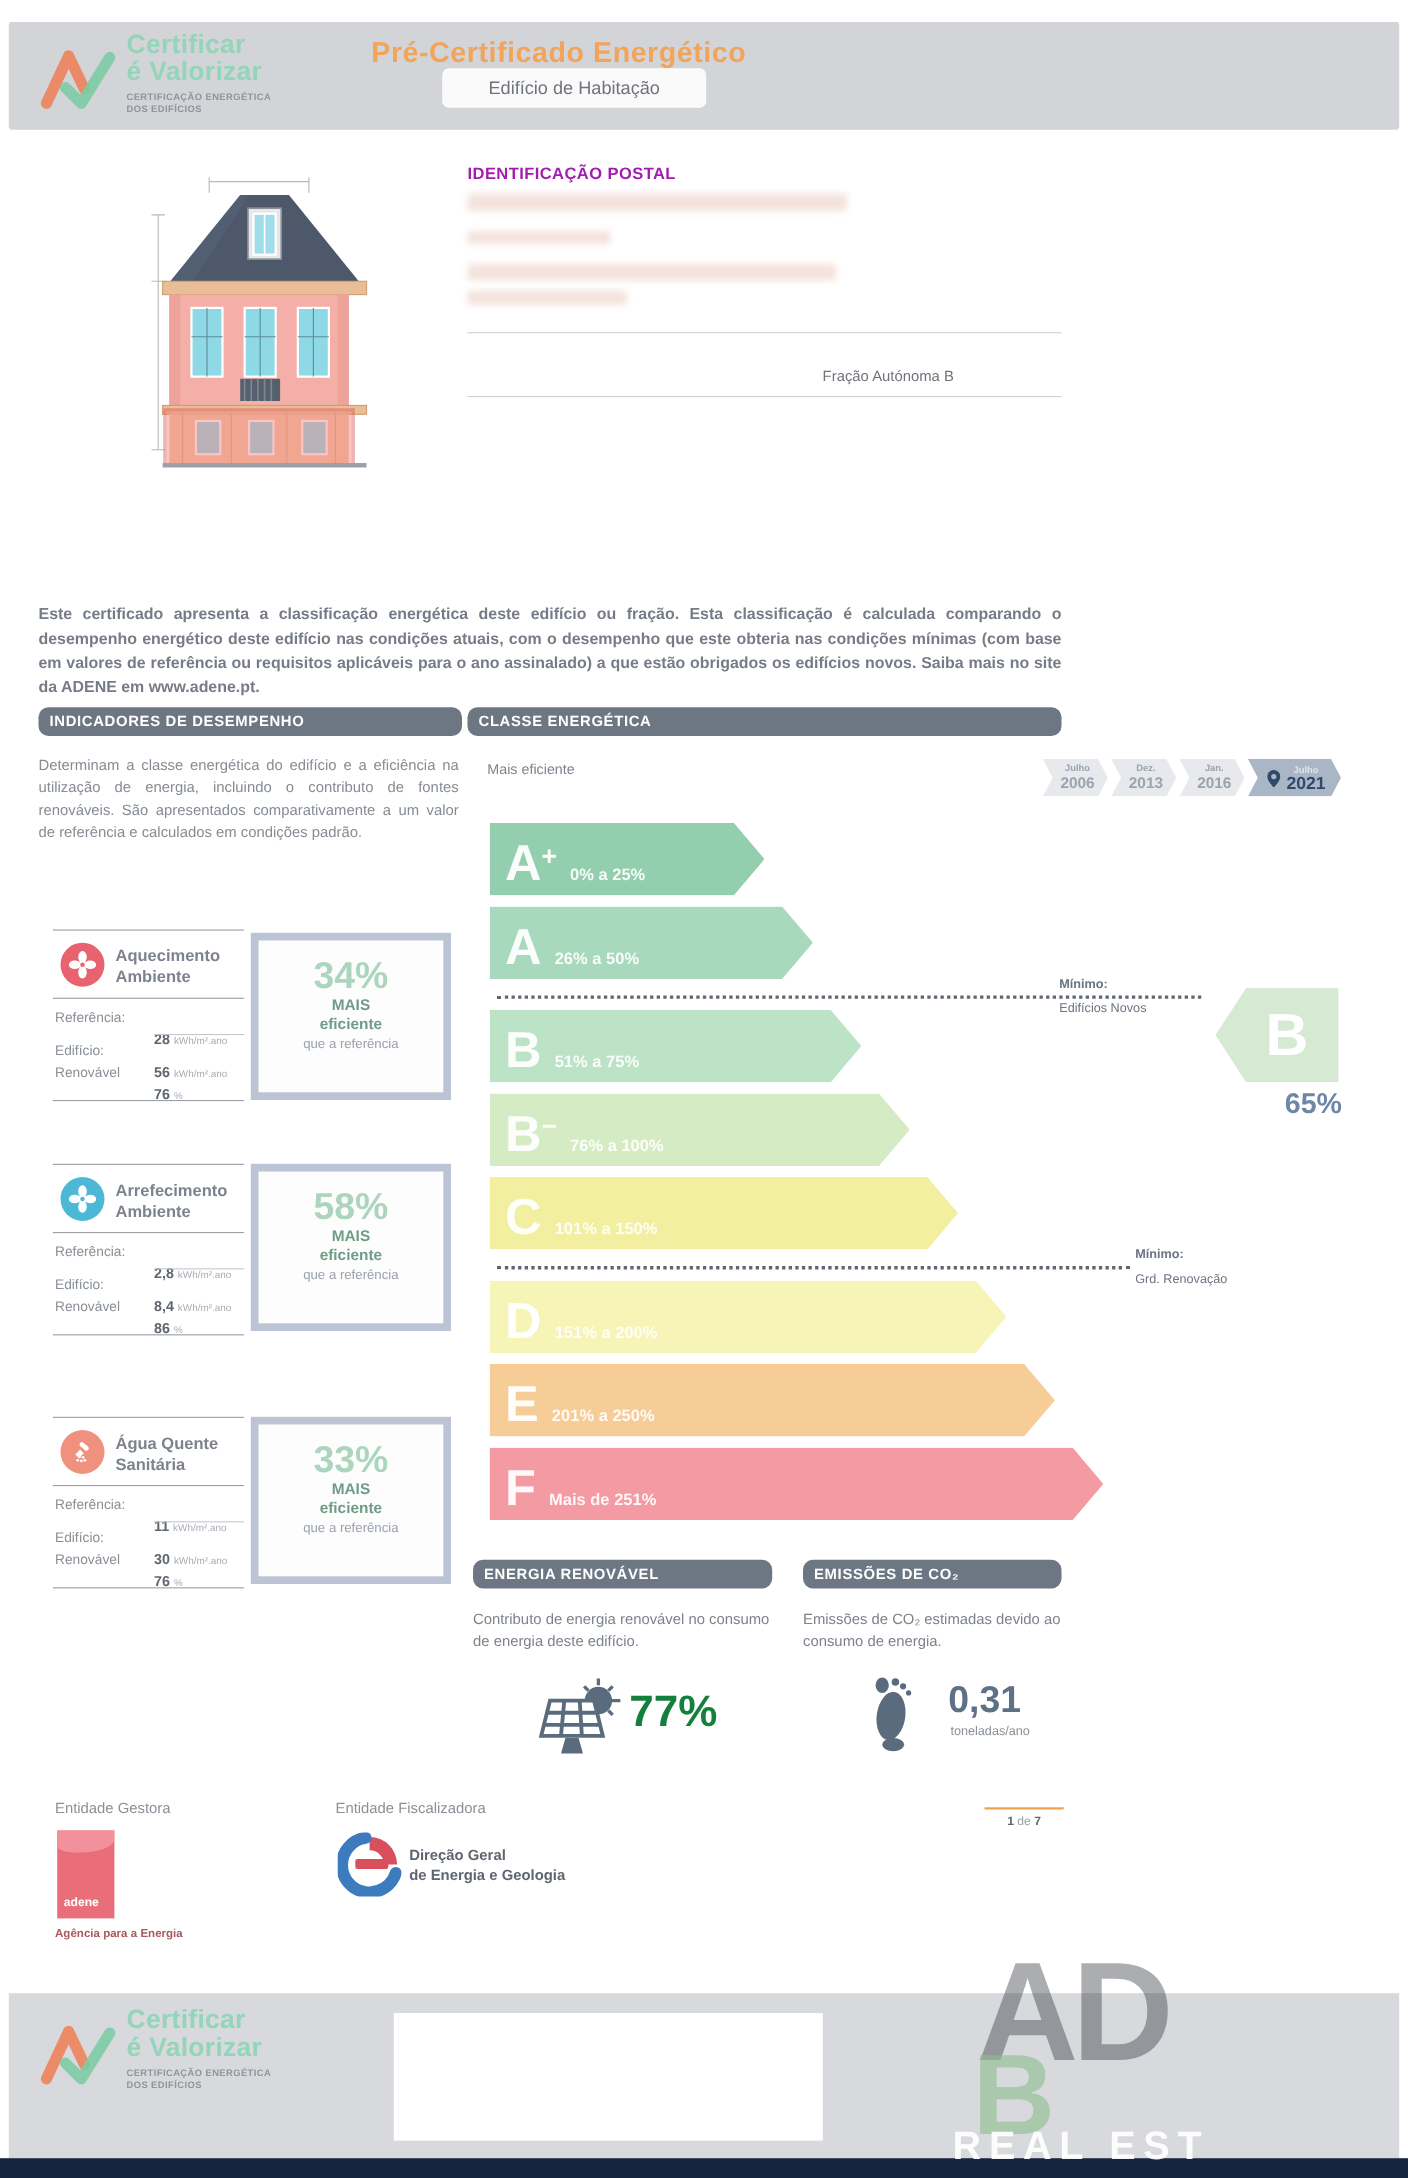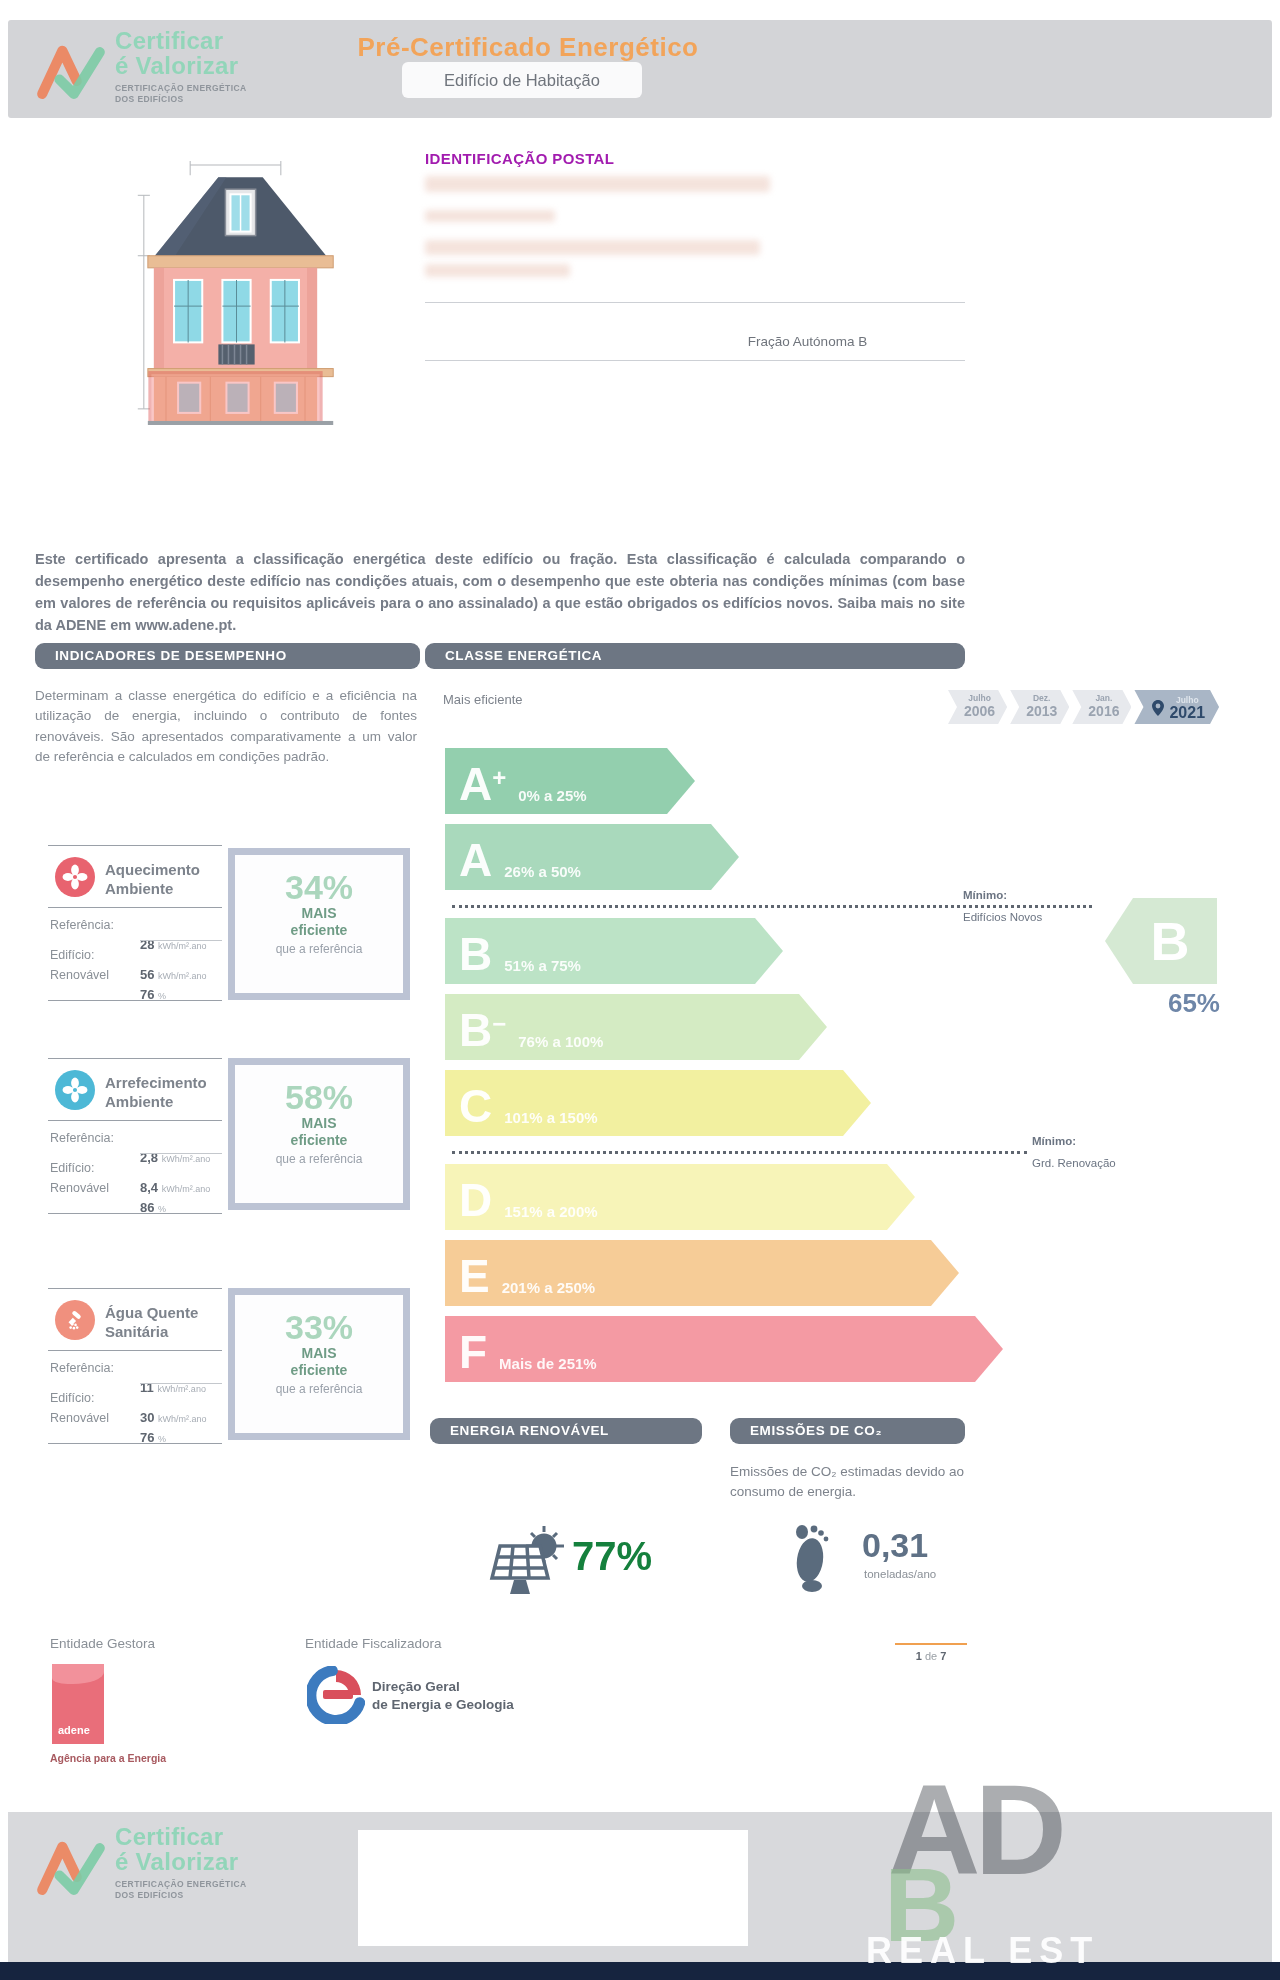--- a/index.html
+++ b/index.html
@@ -8,34 +8,34 @@
   #page { position:relative; width:1280px; height:1980px; background:#ffffff; overflow:hidden; }
 
   .abs { position:absolute; }
   .hline { position:absolute; height:1px; background:#cdd0d5; }
 
   
   #hdr-band { left:8px; top:20px; width:1264px; height:98px; background:#d3d4d7; border-radius:3px; }
   .logo-wrap { display:flex; gap:8px; }
   .logo-txt-green { font-size:24px; font-weight:bold; color:#92d5b9; line-height:25px; letter-spacing:.3px; }
   .logo-sub { font-size:8.5px; font-weight:bold; color:#8f959c; letter-spacing:.4px; line-height:11px; }
-  #hdr-title { left:328px; top:32px; width:400px; text-align:center; font-size:26px; font-weight:bold; color:#f2a45a; letter-spacing:.5px; }
+  #hdr-title { left:308px; top:32px; width:400px; text-align:center; font-size:26px; font-weight:bold; color:#f2a45a; letter-spacing:.5px; }
   #hdr-pill { left:402px; top:62px; width:240px; height:36px; background:#fafafb; border-radius:6px; }
   #hdr-sub { left:402px; top:62px; width:240px; height:20px; line-height:36px; text-align:center; font-size:16.5px; color:#6f747c; }
 
   
   #ident-title { left:425px; top:150px; font-size:15px; font-weight:bold; color:#a21caf; letter-spacing:.4px; }
   .blur-line { position:absolute; background:#ecccc0; opacity:.55; filter:blur(3px); border-radius:3px; }
   #fraction { left:650px; top:334px; width:315px; text-align:center; font-size:13.5px; color:#6f747c; }
 
   
   #intro { left:35px; top:548px; width:930px; font-size:14.5px; font-weight:bold; color:#767c87; line-height:1.52; text-align:justify; }
 
   
-  .sec-bar { position:absolute; height:26px; background:#6d7683; border-radius:9px; color:#ffffff; font-size:13.5px; font-weight:bold; letter-spacing:.6px; line-height:26px; padding-left:20px; }
+  .sec-bar { position:absolute; height:26px; background:#6d7683; border-radius:9px; color:#ffffff; font-size:13.5px; font-weight:bold; letter-spacing:.6px; line-height:26px; padding-left:10px; }
   #bar-ind { left:35px; top:643px; width:385px; }
   #bar-classe { left:425px; top:643px; width:540px; }
   #bar-renov { left:430px; top:1418px; width:272px; }
   #bar-emis { left:730px; top:1418px; width:235px; }
 
   #ind-desc { left:35px; top:686px; width:382px; font-size:13.5px; color:#868c94; line-height:1.5; text-align:justify; }
 
   
   .card-line { position:absolute; left:48px; width:174px; height:1px; background:#9aa0a8; }
   .card-line-thin { position:absolute; left:140px; width:82px; height:1px; background:#c4c8cd; }
@@ -367,20 +367,21 @@
   <div class="dotted" id="dot2"></div>
   <div class="min-lbl-b" style="left:1032px; top:1135px;">Mínimo:</div>
   <div class="min-lbl" style="left:1032px; top:1157px;">Grd. Renovação</div>
 
   <div class="abs" id="res-badge">
     <span>B</span>
   </div>
   <div class="abs" id="res-pct">65%</div>
 
   <div class="sec-bar" id="bar-renov">ENERGIA RENOVÁVEL</div>
+  <div class="abs" id="renov-desc">Contributo de energia renovável no consumo de energia deste edifício.</div>
   <svg class="abs" style="left:486px; top:1520px;" width="82" height="80" viewBox="0 0 82 80">
     <g stroke="#5a6b7d" stroke-width="3" fill="none">
       <circle cx="58" cy="26" r="11" fill="#5a6b7d"></circle>
       <line x1="58" y1="6" x2="58" y2="12"></line>
         <line x1="58" y1="40" x2="58" y2="46"></line>
       <line x1="40" y1="26" x2="46" y2="26"></line>
         <line x1="70" y1="26" x2="78" y2="26"></line>
       <line x1="45" y1="13" x2="49" y2="17"></line>
         <line x1="67" y1="35" x2="71" y2="39"></line>
       <line x1="71" y1="13" x2="67" y2="17"></line>

